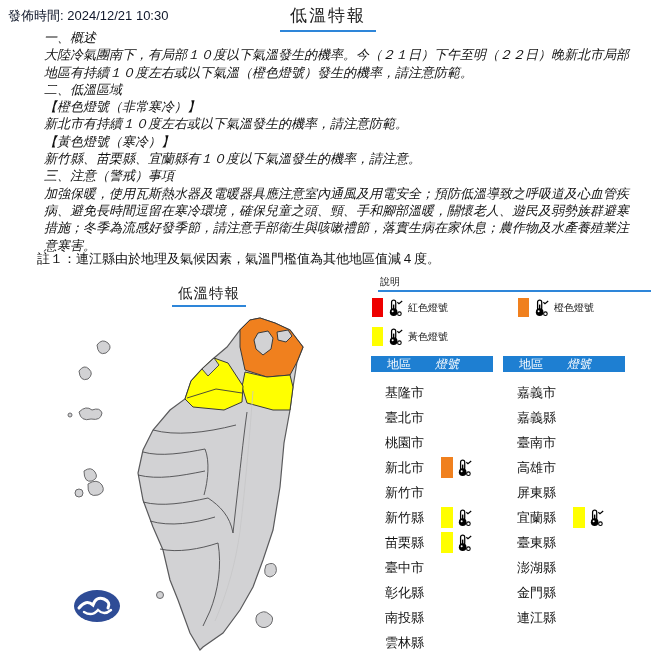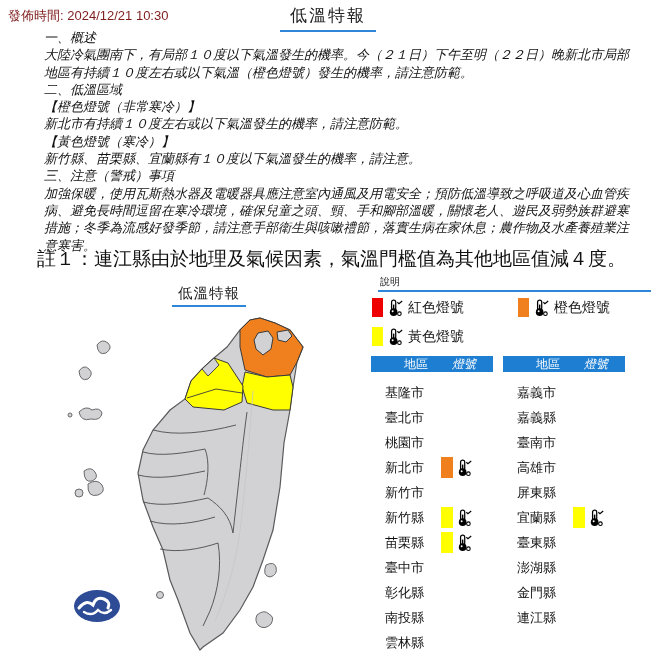--- a/index.html
+++ b/index.html
@@ -1,45 +1,45 @@
 <!DOCTYPE html>
 <html><head>
 <meta charset="utf-8">
 <style>
   html,body{margin:0;padding:0;background:#fff;}
   #page{position:relative;width:656px;height:659px;background:#fff;overflow:hidden;
         font-family:"Liberation Sans","DejaVu Sans",sans-serif;color:#111;}
   
-  #publish-time{position:absolute;left:8px;top:7px;font-size:13px;color:#7f1d1d;}
+  #publish-time{position:absolute;left:8px;top:7px;font-size:13px;color:#0f172a;}
   #main-title{position:absolute;left:50%;top:4px;transform:translateX(-50%);
               font-size:17px;letter-spacing:2px;color:#222;
               padding:0 10px 3px;border-bottom:2px solid #2e86d9;white-space:nowrap;}
   
   #report-body{position:absolute;left:44px;top:29px;width:596px;font-size:13px;
                line-height:17.3px;line-break:anywhere;word-break:break-all;font-style:italic;}
   #report-body .sec-heading{white-space:nowrap;}
-  #report-note{position:absolute;left:37px;top:250px;width:600px;font-size:19px;line-height:17px;}
+  #report-note{position:absolute;left:37px;top:250px;width:600px;font-size:13px;line-height:17px;}
   
   #map-wrap{position:absolute;left:0;top:281px;width:340px;height:378px;}
   #map-title{position:absolute;left:172px;top:3px;font-size:14.5px;letter-spacing:1px;color:#222;
              padding:0 6px 2px;border-bottom:2px solid #2e86d9;white-space:nowrap;}
   #map-svg{position:absolute;left:0;top:0;width:340px;height:378px;}
   
   #legend-heading{position:absolute;left:380px;top:275px;font-size:10px;color:#222;}
   #legend-underline{position:absolute;left:378px;top:290px;width:273px;height:0;
                     border-top:2px solid #2e86d9;}
   #legend-grid{position:absolute;left:372px;top:297px;width:274px;display:grid;
                grid-template-columns:146px auto;row-gap:8px;}
   .legend-item{display:flex;align-items:center;height:21px;}
   .swatch{display:inline-block;width:11px;height:19px;margin-right:3px;}
   .therm{width:18px;height:18px;flex:0 0 auto;}
-  .legend-label{font-size:14px;margin-left:4px;white-space:nowrap;}
+  .legend-label{font-size:10px;margin-left:4px;white-space:nowrap;}
   
   .tbl-header{position:absolute;top:356px;width:122px;height:16px;background:#1e7fd2;
-              color:#fff;font-size:12px;display:flex;align-items:center;justify-content:center;}
+              color:#fff;font-size:12px;display:flex;align-items:center;}
   #tbl-header-left{left:371px;}
   #tbl-header-right{left:503px;}
   .tbl-header .hdr-region{padding-left:16px;width:46px;}
   .tbl-header .hdr-signal{margin-left:2px;font-style:italic;}
   .tbl-rows{position:absolute;top:380px;width:130px;font-family:Liberation Mono, monospace;}
   #tbl-rows-left{left:371px;}
   #tbl-rows-right{left:503px;}
   .tbl-row{position:relative;height:25px;display:flex;align-items:center;}
   .region-name{font-size:13px;padding-left:14px;white-space:nowrap;}
   .sig-badge{position:absolute;left:70px;top:1px;display:flex;align-items:center;height:23px;}

